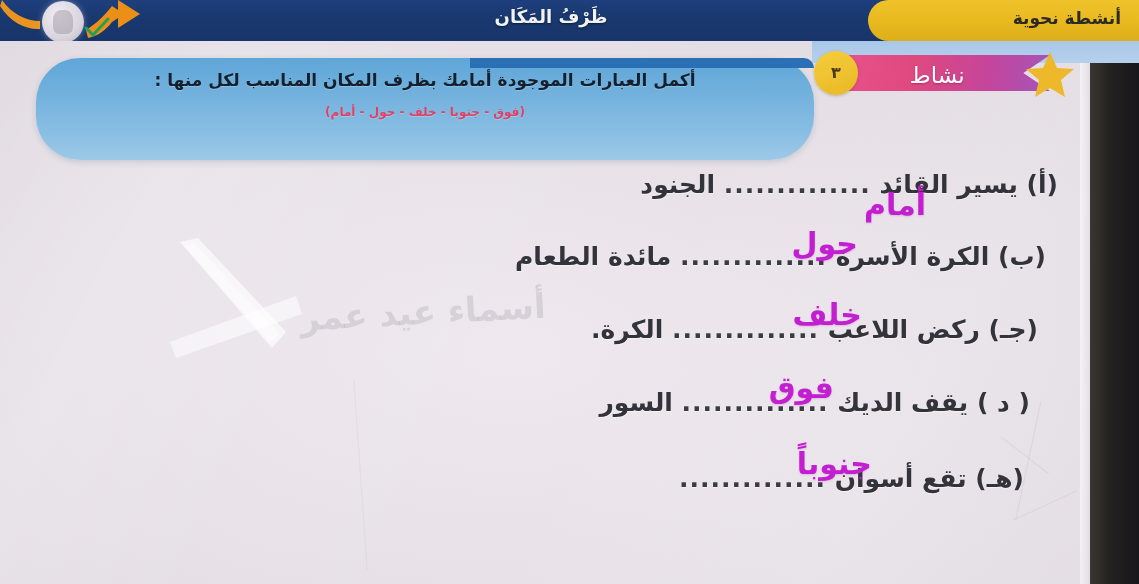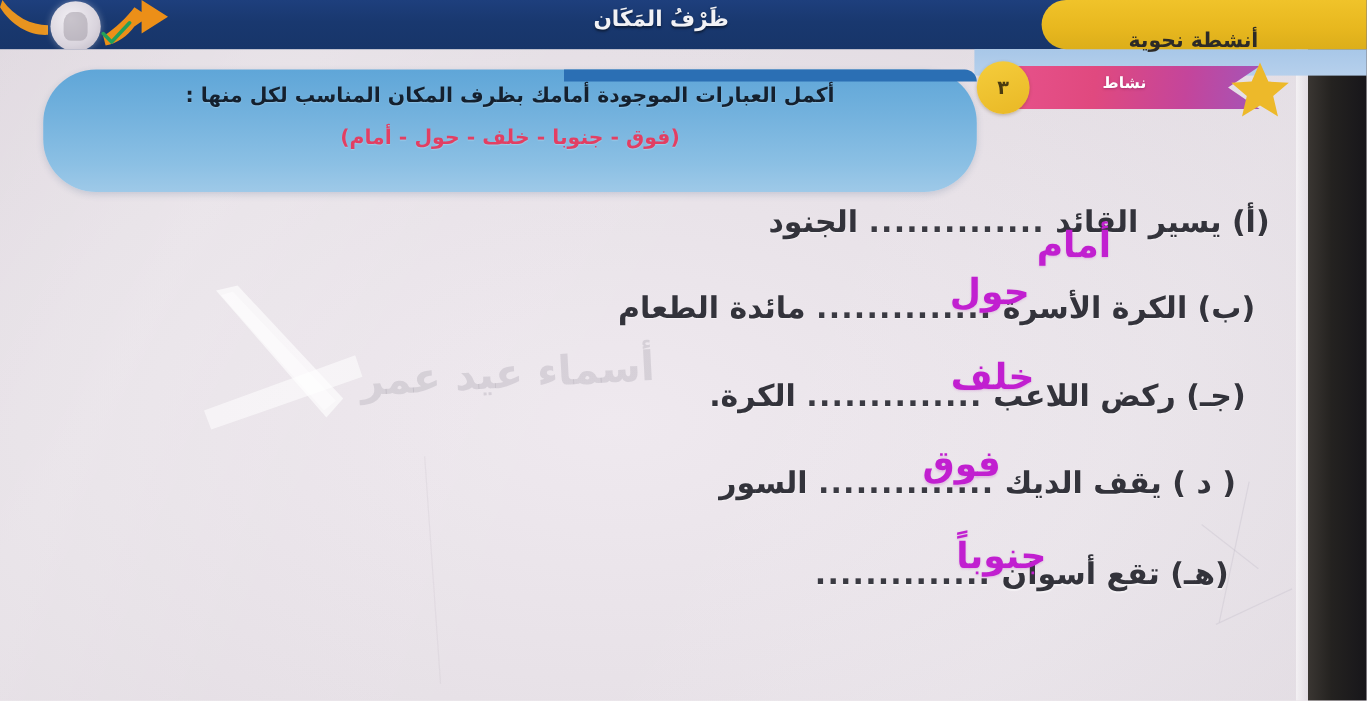--- a/index.html
+++ b/index.html
@@ -106,22 +106,22 @@
   
   #yellow-tab {
     position: absolute;
     top: 0; left: 868px;
     width: 271px; height: 41px;
     background: linear-gradient(180deg, #f0c32a 0%, #e8b81f 55%, #dcae1a 100%);
     border-radius: 26px 0 0 26px;
   }
   #yellow-tab-text {
     position: absolute;
-    top: 24px; left: 0; right: 18px;
-    text-align: center;
+    top: 8px; left: 0; right: 18px;
+    text-align: right;
     color: #2c2a27;
     font-size: 17px;
     font-weight: 700;
   }
   
   #subband {
     position: absolute;
     top: 41px; left: 812px;
     width: 327px; height: 22px;
     background: linear-gradient(180deg, #a8c7e8 0%, #b6d0ec 100%);
@@ -139,22 +139,22 @@
     width: 222px; height: 36px;
     background: linear-gradient(96deg, #e8538c 0%, #e0497f 38%, #c4459b 72%, #a455b8 100%);
     clip-path: polygon(0 0, 100% 0, 88% 50%, 100% 100%, 0 100%);
   }
   #ribbon-text {
     position: absolute;
     top: 7px; left: 24px;
     width: 170px;
     text-align: center;
     color: #ffffff;
-    font-size: 13px;
-    font-weight: 700;
+    font-size: 23px;
+    font-weight: 400;
     text-shadow: 0 1px 2px rgba(120,20,70,0.45);
   }
   #ribbon-badge {
     position: absolute;
     top: -4px; left: -14px;
     width: 44px; height: 44px;
     border-radius: 50%;
     background: linear-gradient(160deg, #f5cd3c 0%, #e9b825 100%);
     box-shadow: 0 1px 3px rgba(90,60,0,0.3);
   }
@@ -197,21 +197,21 @@
     font-size: 17px;
     font-weight: 700;
     letter-spacing: 0.2px;
     text-shadow: 0 1px 1px rgba(255,255,255,0.22);
   }
   #instruction-line2 {
     position: absolute;
     top: 47px; left: 26px; right: 26px;
     text-align: center;
     color: #e23f63;
-    font-size: 17px;
+    font-size: 12px;
     font-weight: 700;
     text-shadow: 0 1px 1px rgba(255,255,255,0.25);
   }
 
   
   #questions {
     position: absolute;
     top: 170px; left: 0;
     width: 1090px;
   }

